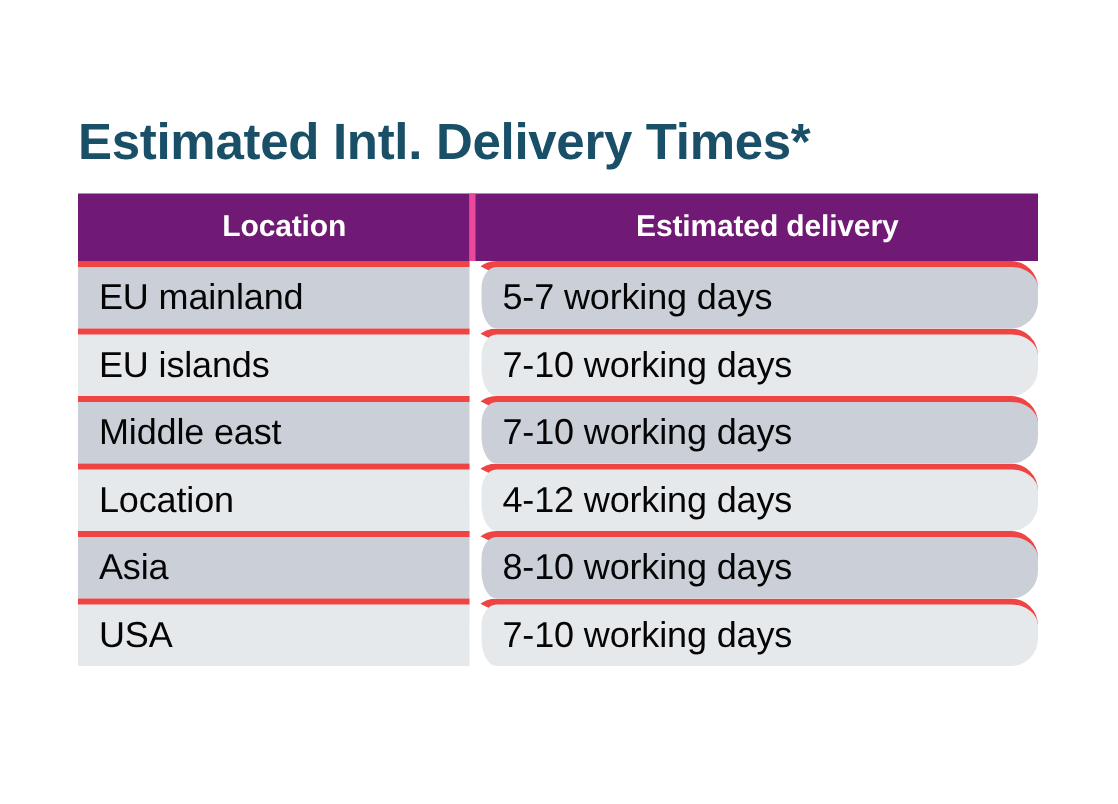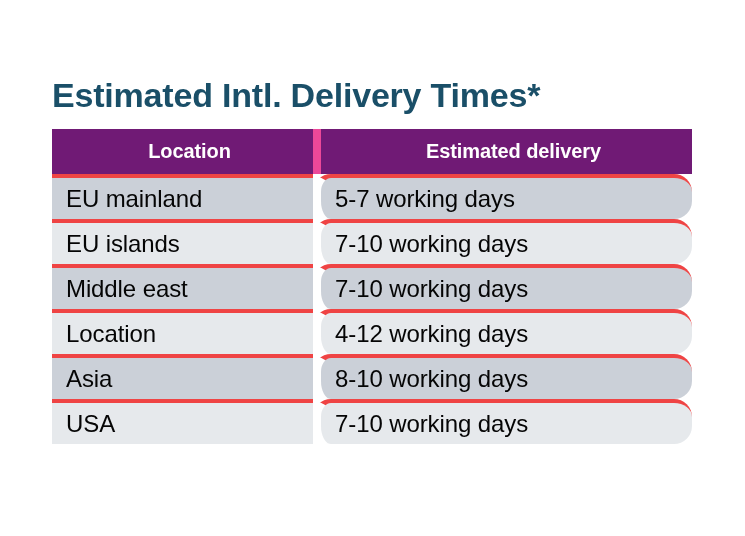--- a/index.html
+++ b/index.html
@@ -59,21 +59,21 @@
     text-align: center;
     height: 45px;
     padding: 0 0 0 14px;
     vertical-align: middle;
     box-sizing: border-box;
     letter-spacing: -0.1px;
     white-space: nowrap;
   }
 
   .delivery-table thead th.cell-gap-left {
-    border-left: 8px solid #ec4899;
+    border-left: 4px solid #ec4899;
   }
 
   .delivery-table tbody td {
     font-size: 24px;
     font-weight: 400;
     color: #050505;
     height: 45px;
     padding: 0 0 0 14px;
     vertical-align: middle;
     box-sizing: border-box;

